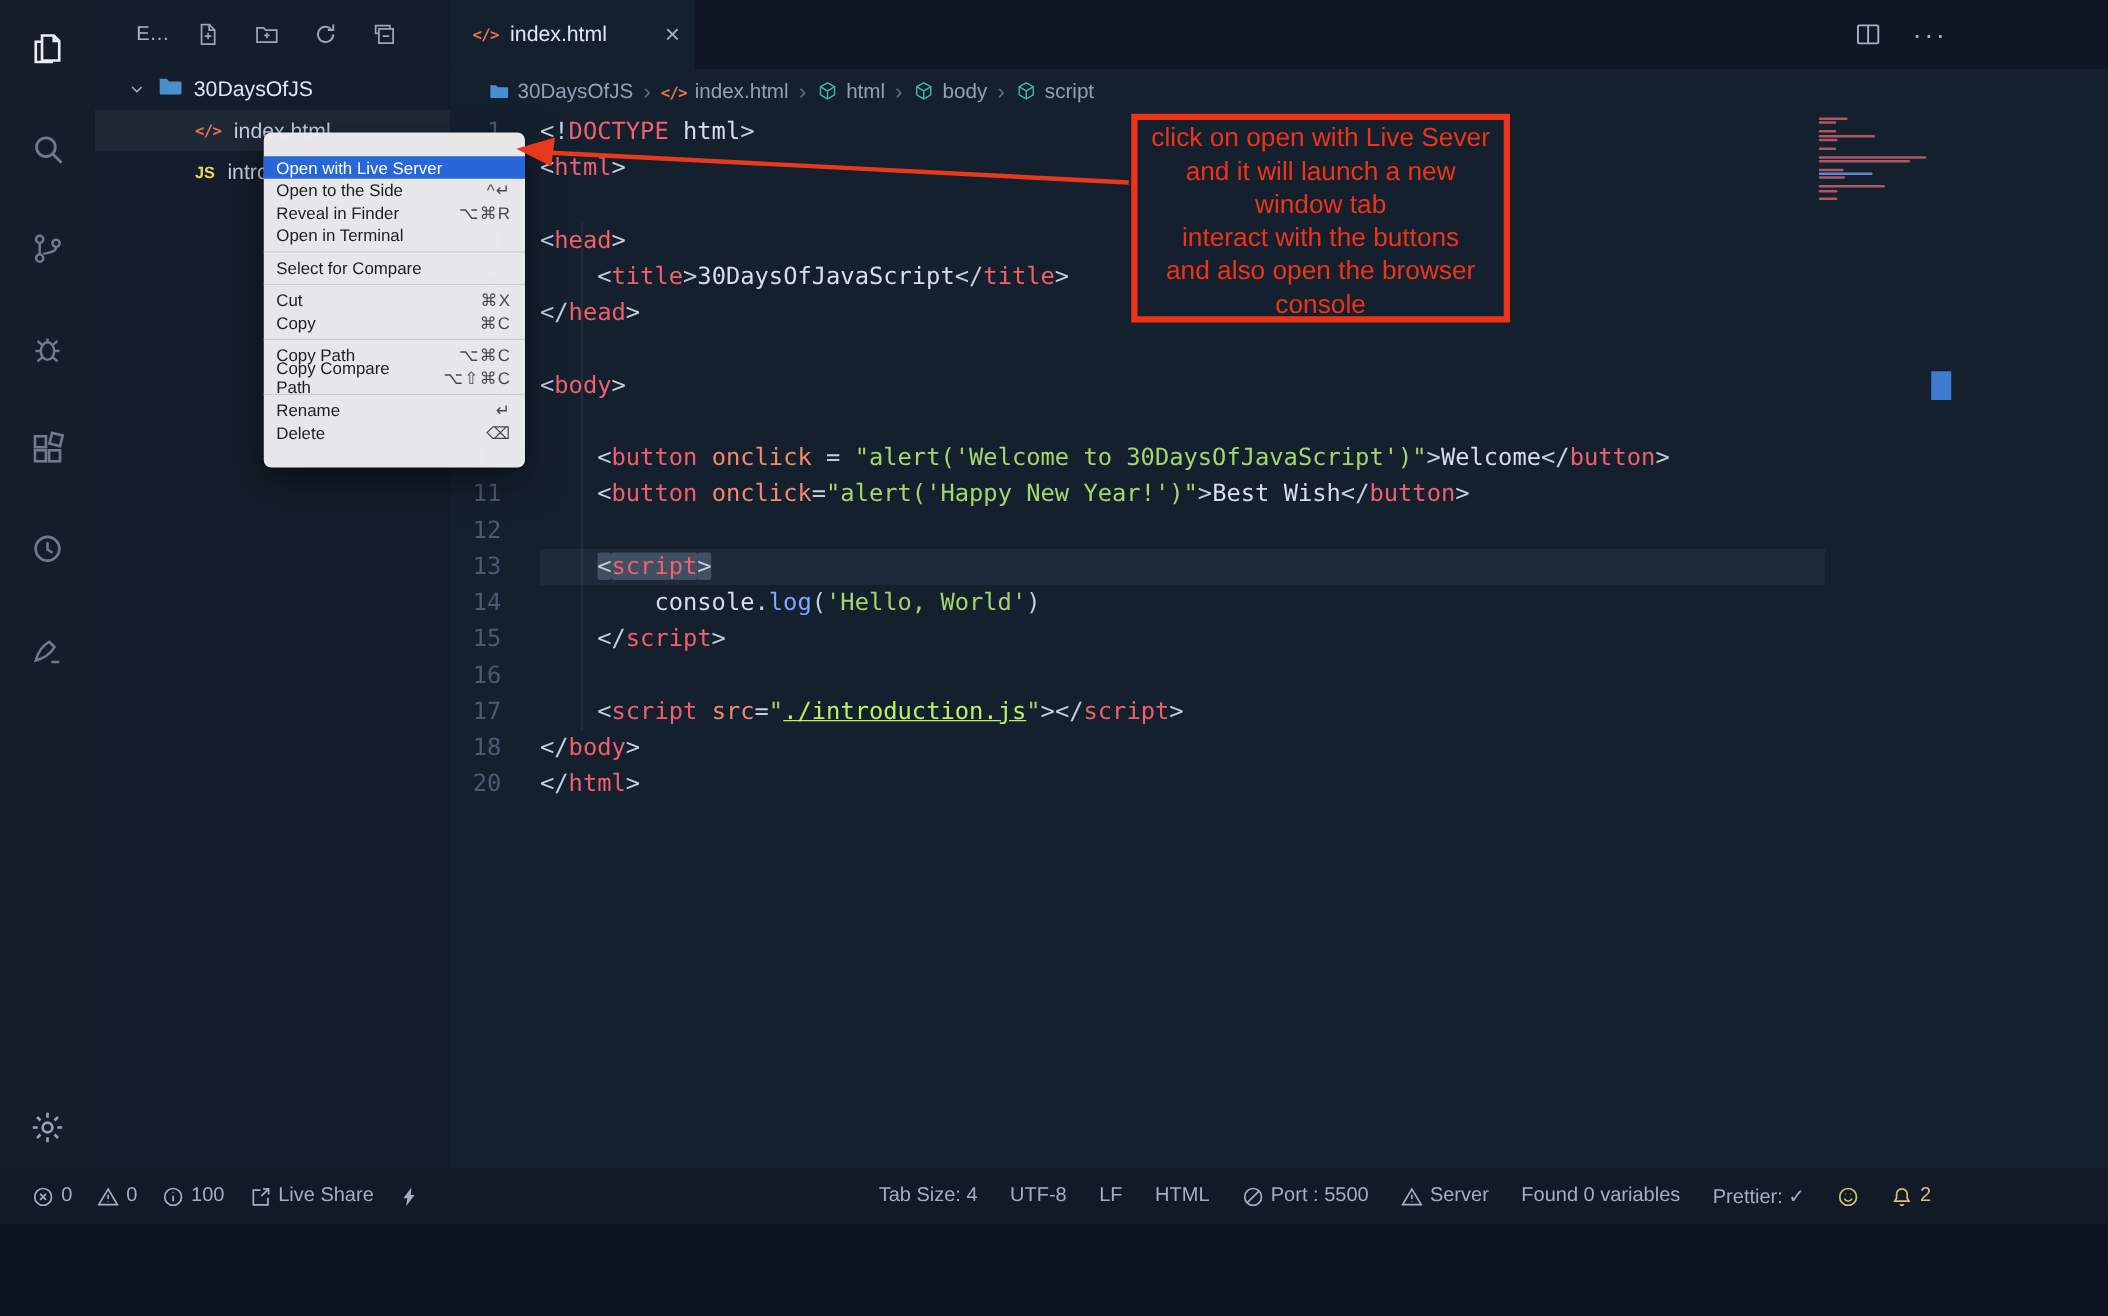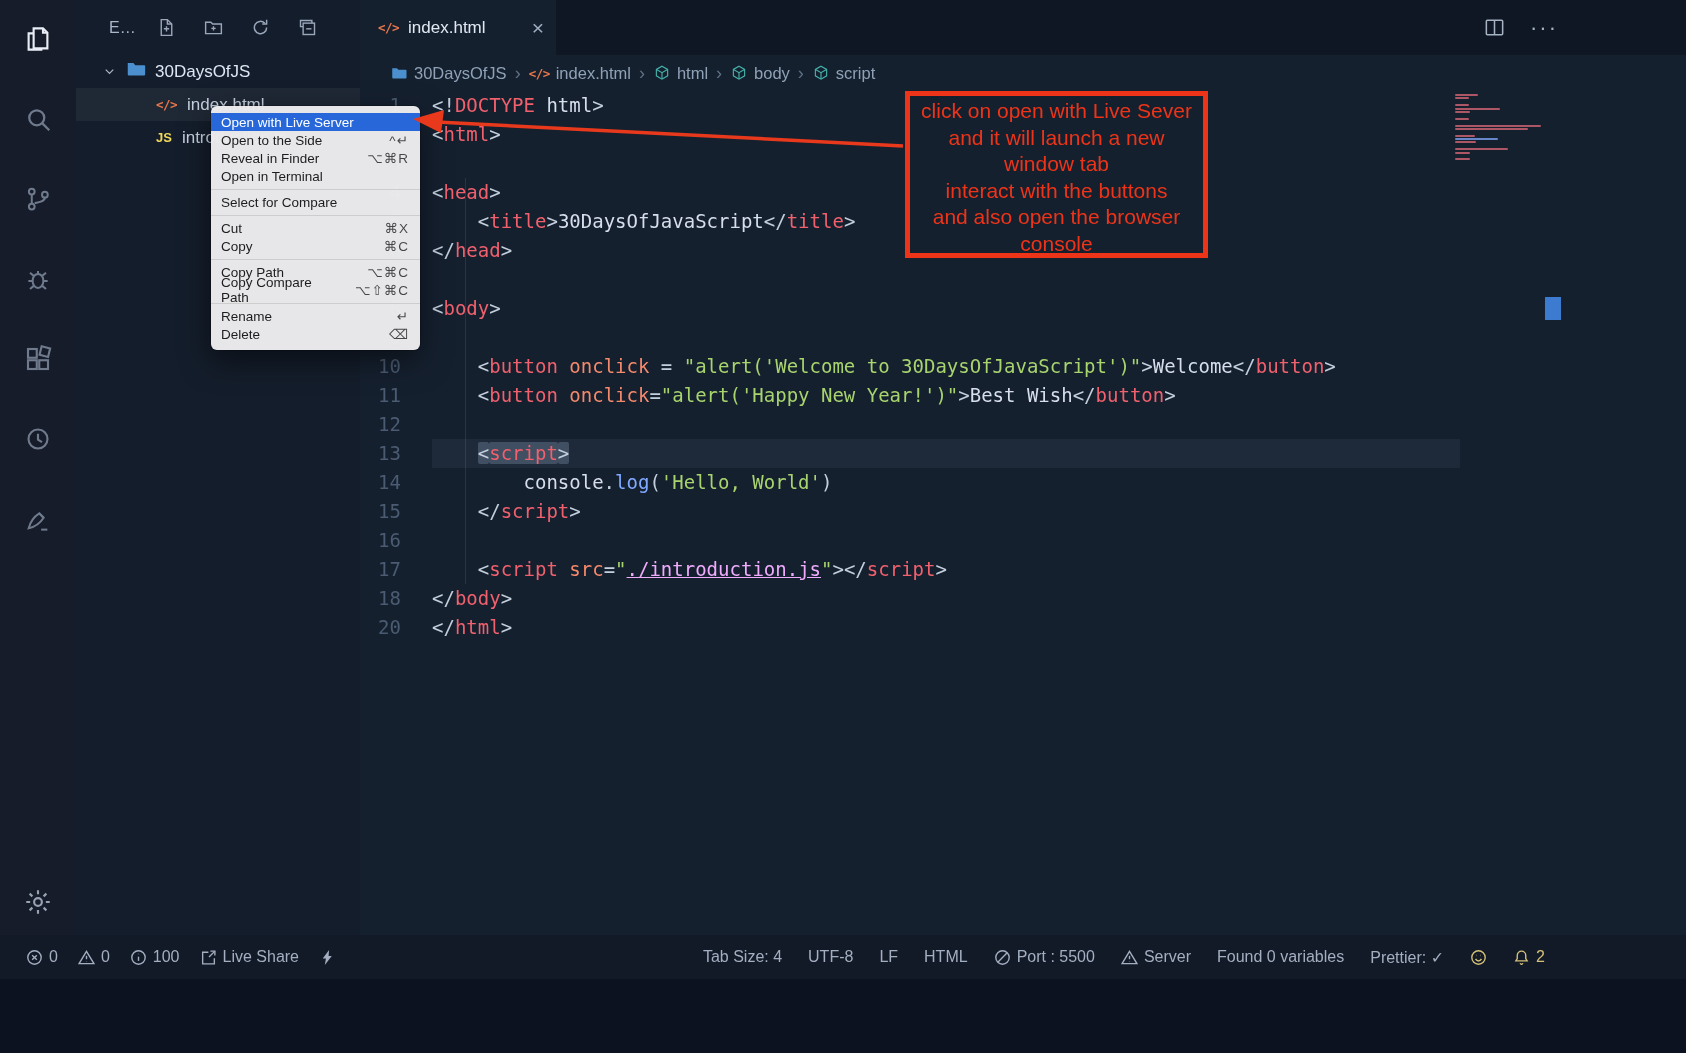--- a/index.html
+++ b/index.html
@@ -48,32 +48,32 @@
   .gutter { width:72px; text-align:right; padding-right:31px; color:#4a5b72; flex:none; }
   .codeline { white-space:pre; flex:1; }
   .code-row.active .codeline { background:rgba(150,175,200,0.07); }
   .tok-hl { background:rgba(150,170,195,0.30); border-radius:2px; }
   .t-plain { color:#d6deeb; }
   .t-punct { color:#c3cfdd; }
   .t-tag { color:#f0606d; }
   .t-attr { color:#f5896b; }
   .t-string { color:#a8d46e; }
   .t-func { color:#80aaff; }
-  .t-link { color:#f0abfc; text-decoration:underline; }
+  .t-link { color:#bef264; text-decoration:underline; }
   .indent-guide { position:absolute; left:105px; top:87px; width:1px; height:406px; background:rgba(255,255,255,0.09); }
   .minimap { position:absolute; right:141px; top:3px; width:90px; }
   .mm-line { height:2px; margin-bottom:1.4px; border-radius:1px; }
   .overview-dec { position:absolute; right:125px; top:206px; width:16px; height:23px; background:#3d7bd0; }
 
   
   .annotation-box { position:absolute; left:905px; top:91px; width:303px; height:167px; border:5px solid #14b8a6; z-index:40; text-align:center; padding-top:2px; font-size:21px; line-height:26.5px; }
   .arrow-svg { position:absolute; left:0; top:0; width:1686px; height:1053px; pointer-events:none; z-index:80; }
 
   
-  .context-menu { position:absolute; left:211px; top:106px; width:209px; background:rgba(236,236,238,0.98); border-radius:6px; box-shadow:0 10px 30px rgba(0,0,0,0.5), 0 0 0 1px rgba(0,0,0,0.18); font-size:13.5px; color:#1d1d1f; padding:7px 0; z-index:60; }
+  .context-menu { position:absolute; left:211px; top:106px; width:209px; background:rgba(236,236,238,0.98); border-radius:6px; box-shadow:0 10px 30px rgba(0,0,0,0.5), 0 0 0 1px rgba(0,0,0,0.18); font-size:13.5px; color:#1d1d1f; padding:19px 0; z-index:60; }
   .menu-item { display:flex; justify-content:space-between; align-items:center; padding:0 11px 0 10px; height:18px; cursor:pointer; }
   .menu-item.highlighted { background:#2767da; color:#fff; }
   .menu-shortcut { opacity:0.8; margin-left:12px; letter-spacing:1px; white-space:nowrap; }
   .menu-sep { height:1px; background:#cdcdcd; margin:3.5px 0; }
 
   
   .status-bar { height:44px; background:#121a28; display:flex; align-items:center; padding:0 141px 0 26px; color:#a3afc0; font-size:16px; }
   .sb-group-left { display:flex; align-items:center; gap:20px; }
   .sb-group-right { margin-left:auto; display:flex; align-items:center; gap:26px; }
   .sb-item { display:flex; align-items:center; gap:6px; cursor:pointer; white-space:nowrap; }

